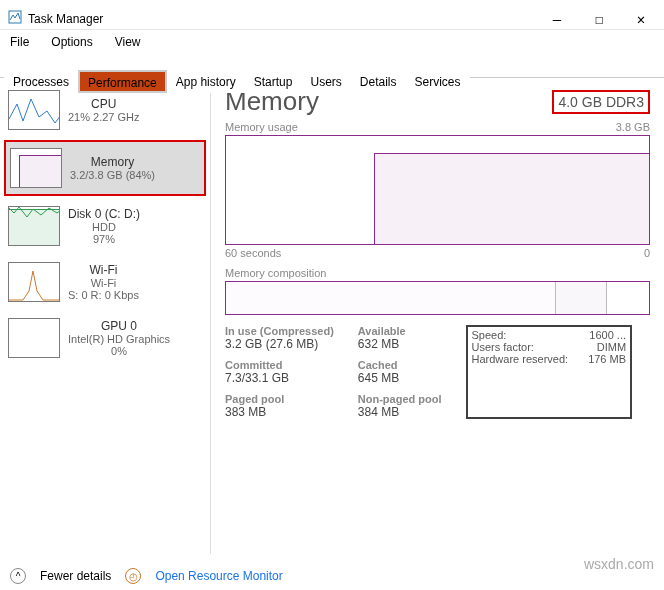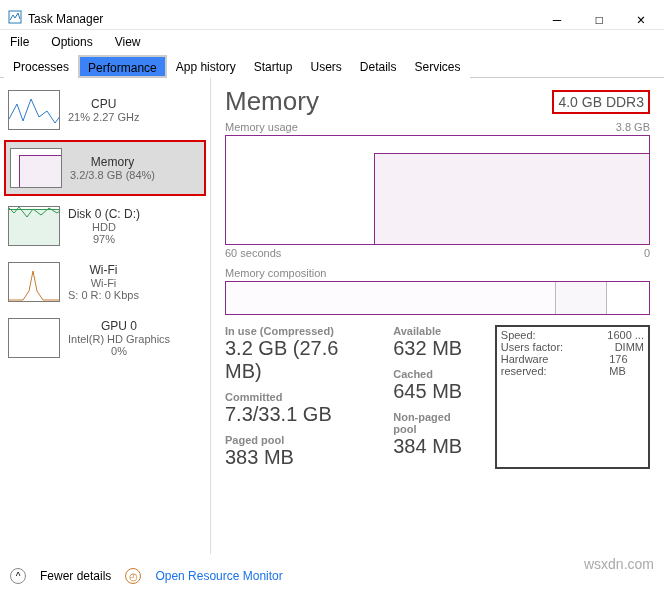--- a/index.html
+++ b/index.html
@@ -8,22 +8,22 @@
 .titlebar { height: 30px; display: flex; align-items: center; justify-content: space-between; padding: 8px 2px 0 8px; border-bottom: 1px solid #e5e5e5; }
 .titlebar-left { display: flex; align-items: center; gap: 6px; }
 .titlebar-title { font-size: 12px; }
 .titlebar-controls { display: flex; }
 .win-btn { width: 42px; height: 28px; display: flex; align-items: center; justify-content: center; font-size: 14px; font-family: monospace; }
 
 .menubar { height: 24px; display: flex; align-items: center; padding: 0 6px; gap: 14px; font-size: 12px; }
 .menubar span { padding: 2px 4px; }
 
 .tabs { display: flex; border-bottom: 1px solid #ccc; padding: 0 4px; height: 24px; font-size: 12px; }
-.tab { padding: 4px 8px; border: 1px solid transparent; border-bottom: none; position: relative; top: 1px; background: #fff; }
-.tab.active { border-color: #ccc; background: #3b82f6; }
+.tab { padding: 4px 8px; border: 1px solid transparent; border-bottom: none; position: relative; top: 16px; background: #fff; }
+.tab.active { border-color: #ccc; background: #c2410c; }
 
 .hl-red { border: 2px solid #d60000; }
 
 .content { display: flex; height: calc(590px - 30px - 24px - 24px - 36px); }
 .sidebar { width: 210px; padding: 6px 4px; overflow: hidden; }
 .side-item { display: flex; align-items: center; gap: 8px; padding: 6px 4px; margin-bottom: 4px; text-align: center; }
 .side-item.selected { background: #dcdcdc; }
 .thumb { width: 52px; height: 40px; border: 1px solid #7a7a7a; background: #fff; flex-shrink: 0; position: relative; overflow: hidden; }
 .side-text .t1 { font-size: 12px; color: #333; }
 .side-text .t2 { font-size: 11px; color: #666; }
@@ -37,21 +37,21 @@
 
 .chart-label-row { display: flex; justify-content: space-between; font-size: 11px; color: #888; margin-bottom: 2px; }
 .usage-chart { height: 110px; border: 1px solid #8b2a8b; background: #fff; position: relative; margin-bottom: 2px; }
 .usage-fill { position: absolute; left: 35%; right: 0; bottom: 0; height: 84%; background: rgba(139,42,139,0.07); border-top: 1px solid #8b2a8b; border-left: 1px solid #8b2a8b; }
 .comp-chart { height: 34px; border: 1px solid #8b2a8b; background: #fff; position: relative; margin-bottom: 10px; }
 .comp-seg { position: absolute; top: 0; bottom: 0; }
 
 .stats { display: flex; gap: 24px; }
 .stats-col { display: flex; flex-direction: column; gap: 8px; }
 .stat .lbl { font-size: 11px; color: #888; font-weight: bold; }
-.stat .val { font-size: 20px; color: #444; }
+.stat .val { font-size: 12px; color: #444; }
 .info-table { font-size: 11px; color: #555; border: 2px solid #404040; padding: 2px 4px; }
 .info-row { display: flex; justify-content: space-between; gap: 20px; }
 
 .footer { position: absolute; bottom: 6px; left: 10px; display: flex; align-items: center; gap: 14px; font-size: 12px; }
 .footer a { color: #1a73e8; text-decoration: none; }
 .circ-icon { width: 16px; height: 16px; border: 1px solid #888; border-radius: 50%; display: inline-flex; align-items: center; justify-content: center; font-size: 10px; }
 
 .watermark { position: absolute; bottom: 18px; right: 10px; font-size: 14px; color: #aaa; }
 
 .spark { position: absolute; left: 0; right: 0; bottom: 0; }

